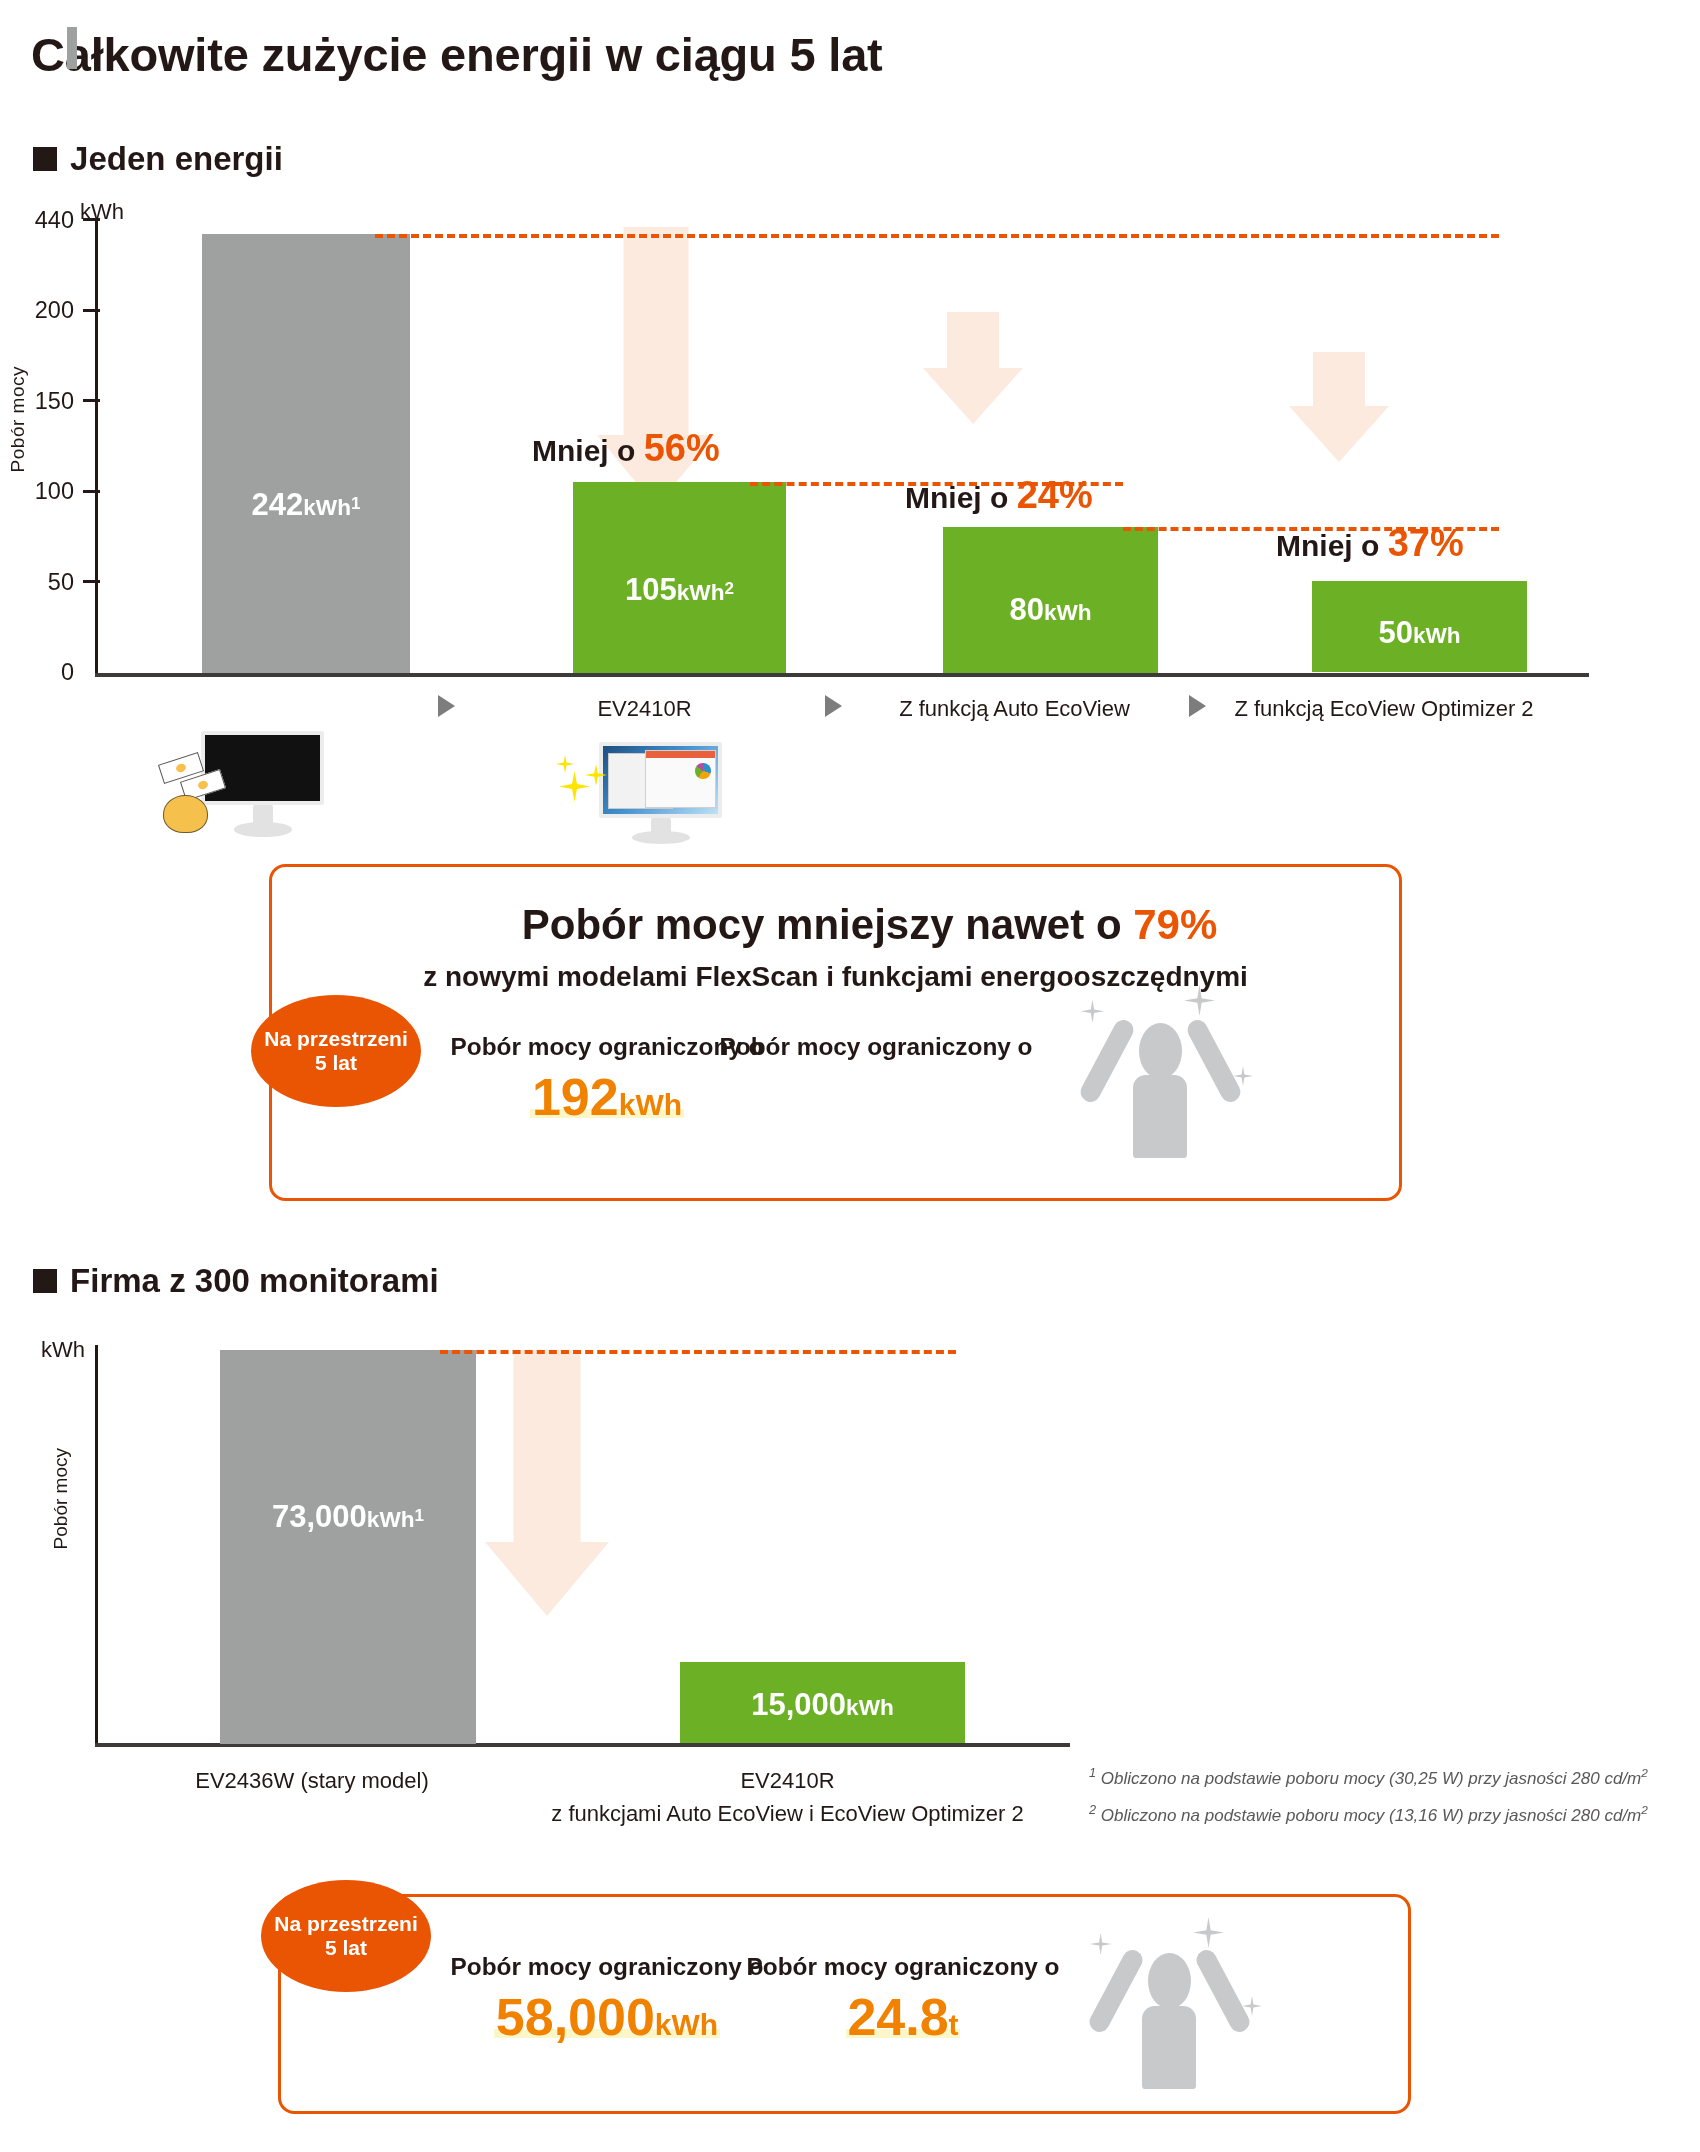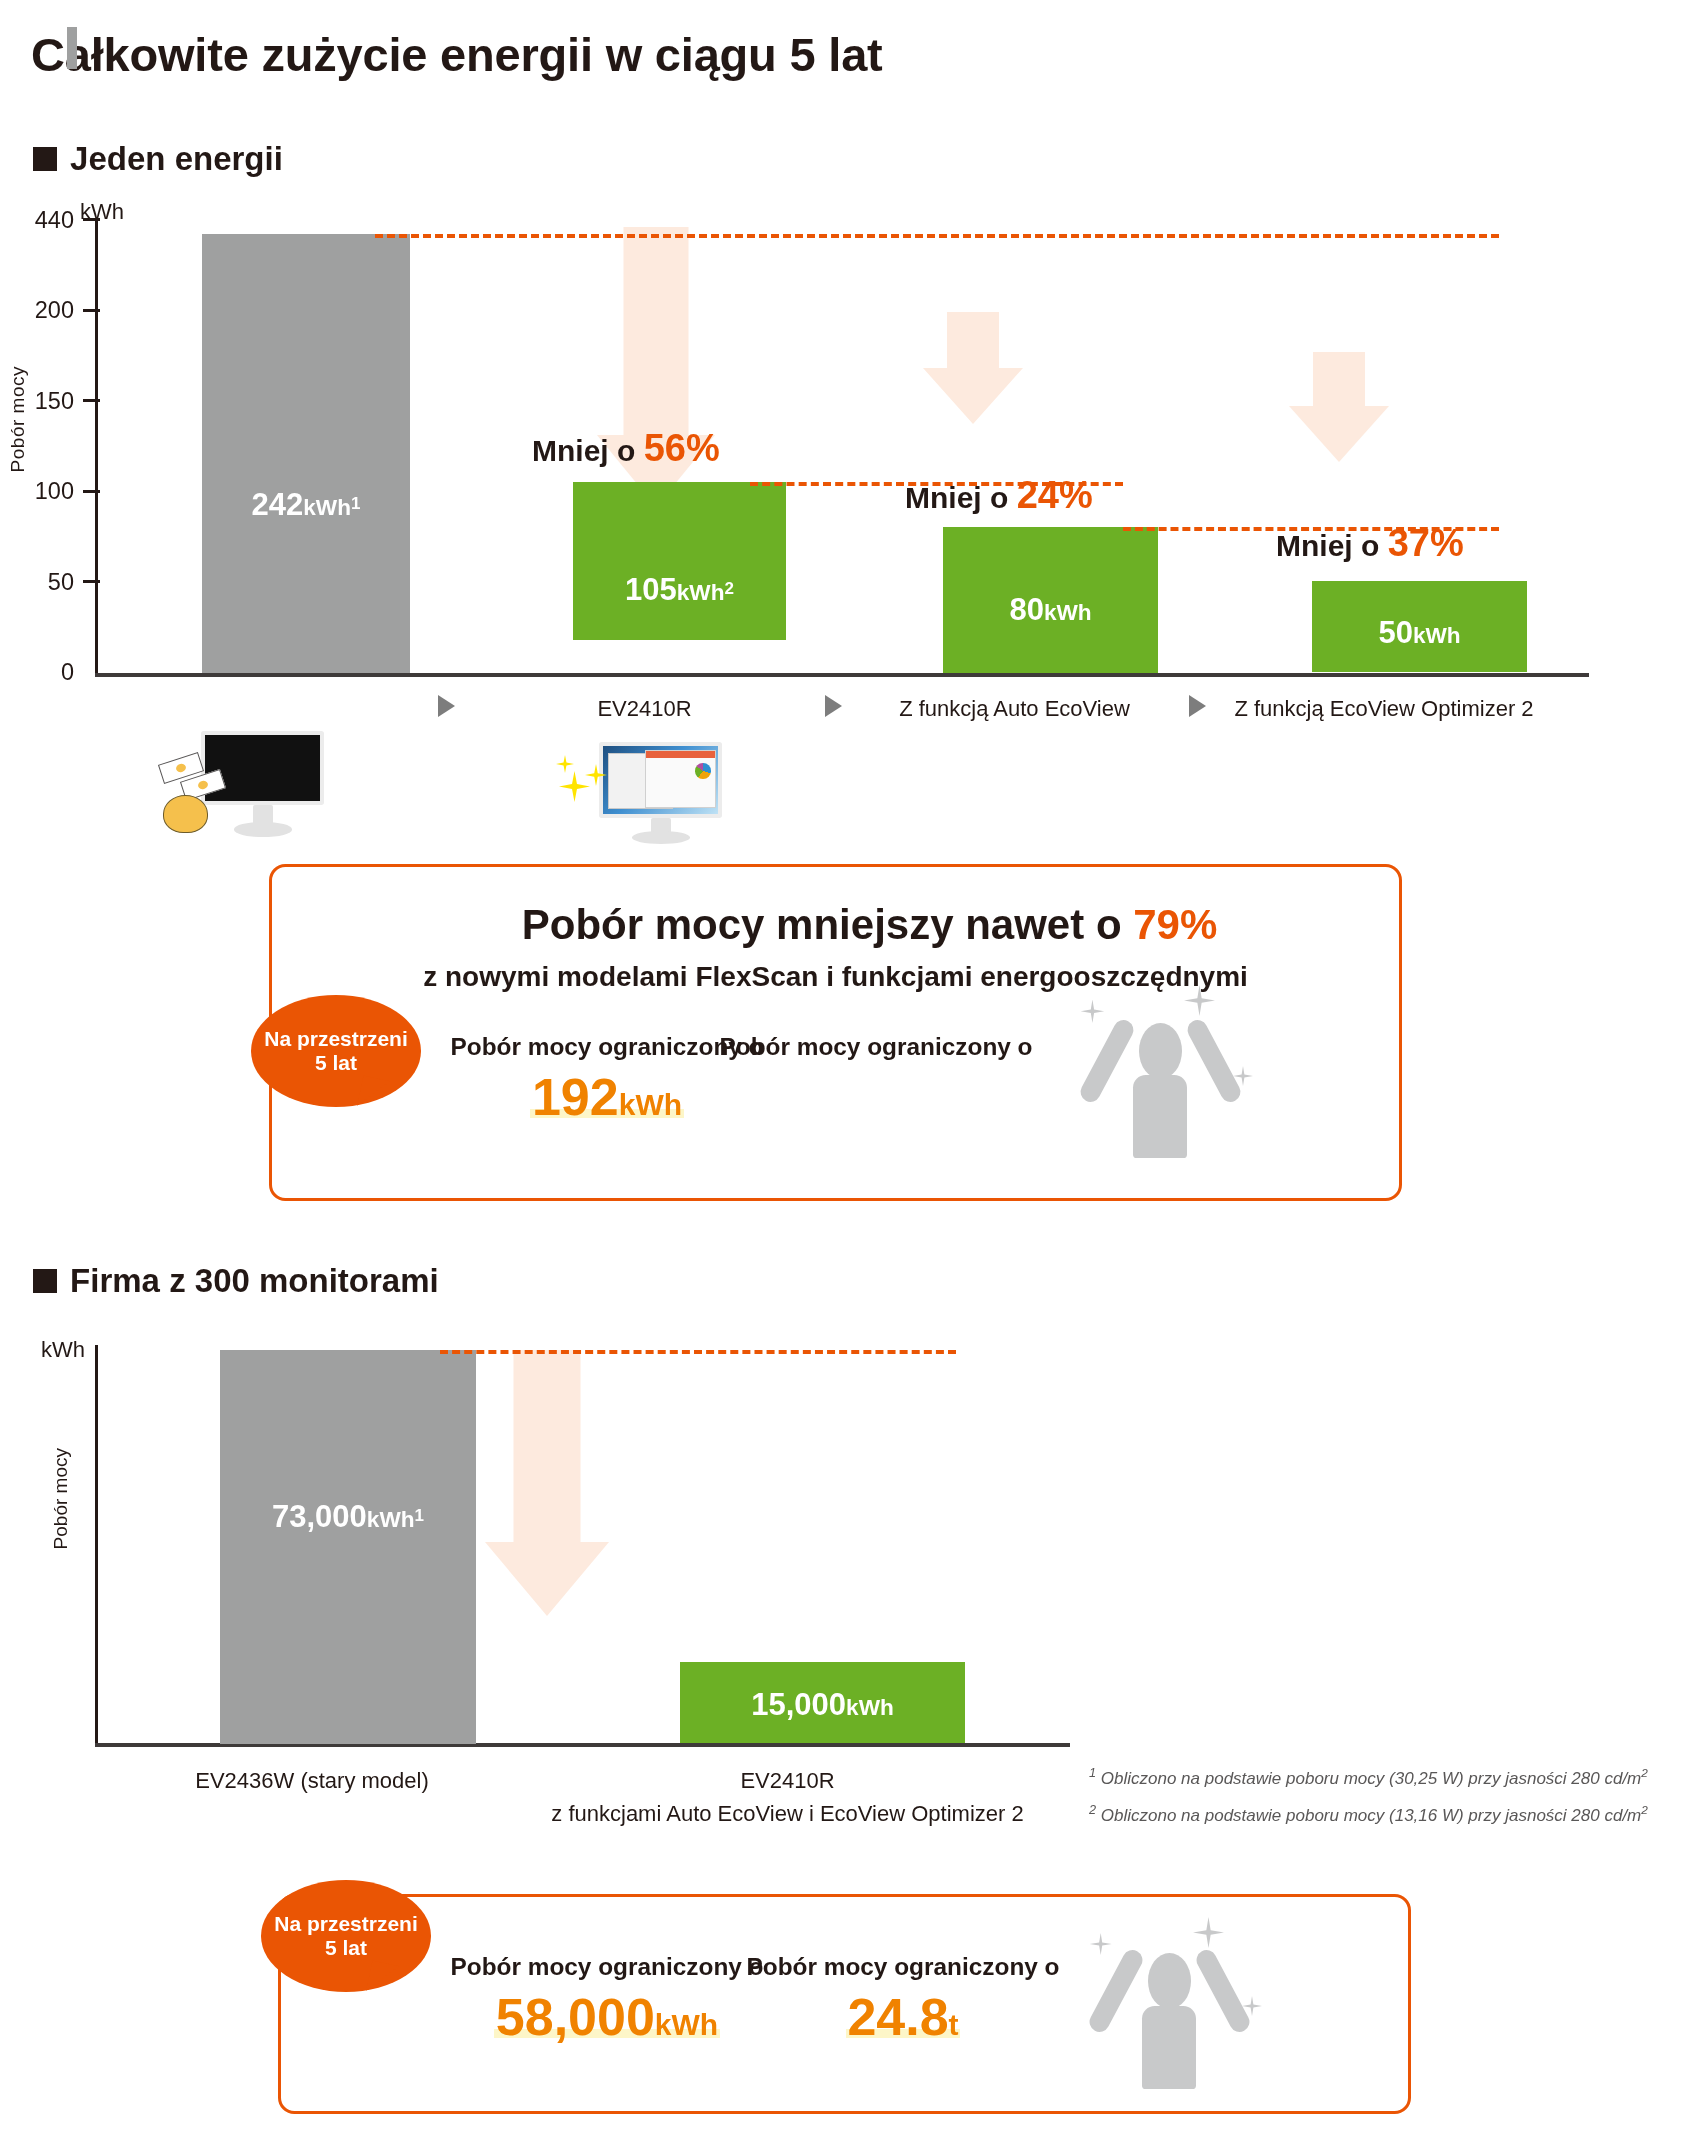--- a/index.html
+++ b/index.html
@@ -242,21 +242,21 @@
   </div>
 
   <div class="bar bar-grey" style="left:166px; top:40px; width:208px; height:439px;">
     <div class="bar-label" style="top:253px;">
       <span class="num">242</span><span class="unit">kWh</span><span class="sup">1</span>
     </div>
   </div>
 
   <div class="dash-line" style="left:375px; top:40px; width:1124px;"></div>
 
-  <div class="bar bar-green" style="left:537px; top:288px; width:213px; height:158px;">
+  <div class="bar bar-green" style="left:537px; top:288px; width:213px; height:191px;">
     <div class="bar-label" style="top:90px;">
       <span class="num">105</span><span class="unit">kWh</span><span class="sup">2</span>
     </div>
   </div>
   <div class="dash-line" style="left:750px; top:288px; width:373px;"></div>
 
   <div class="bar bar-green" style="left:907px; top:333px; width:215px; height:146px;">
     <div class="bar-label" style="top:65px;">
       <span class="num">80</span><span class="unit">kWh</span><span class="sup"></span>
     </div>

